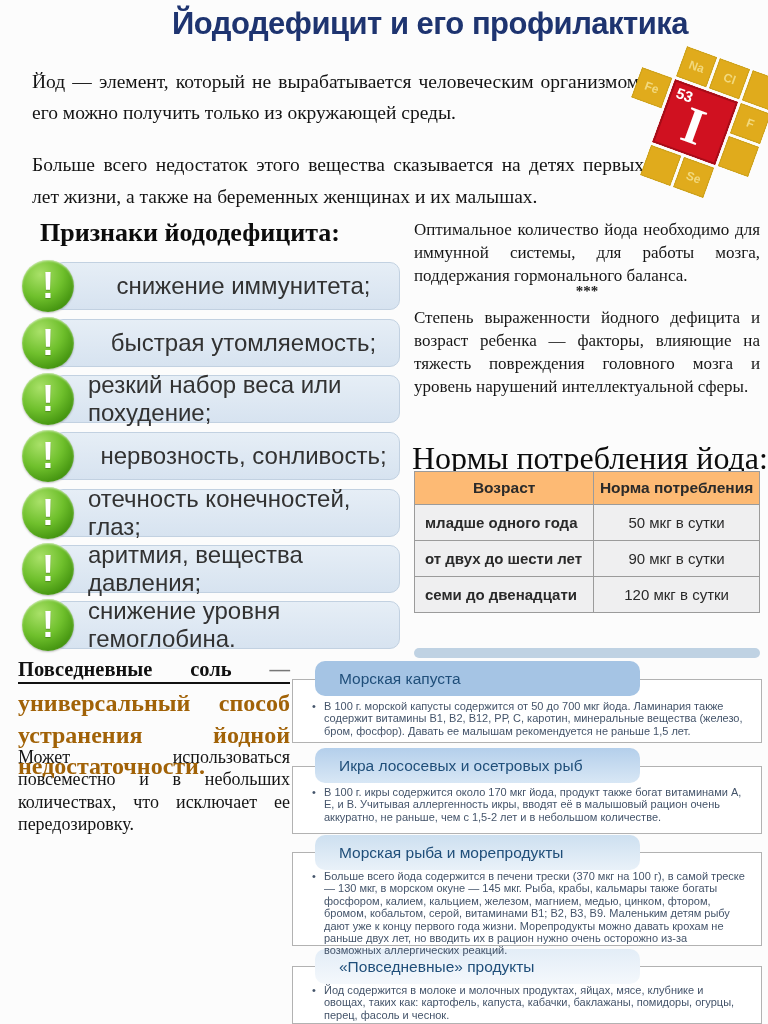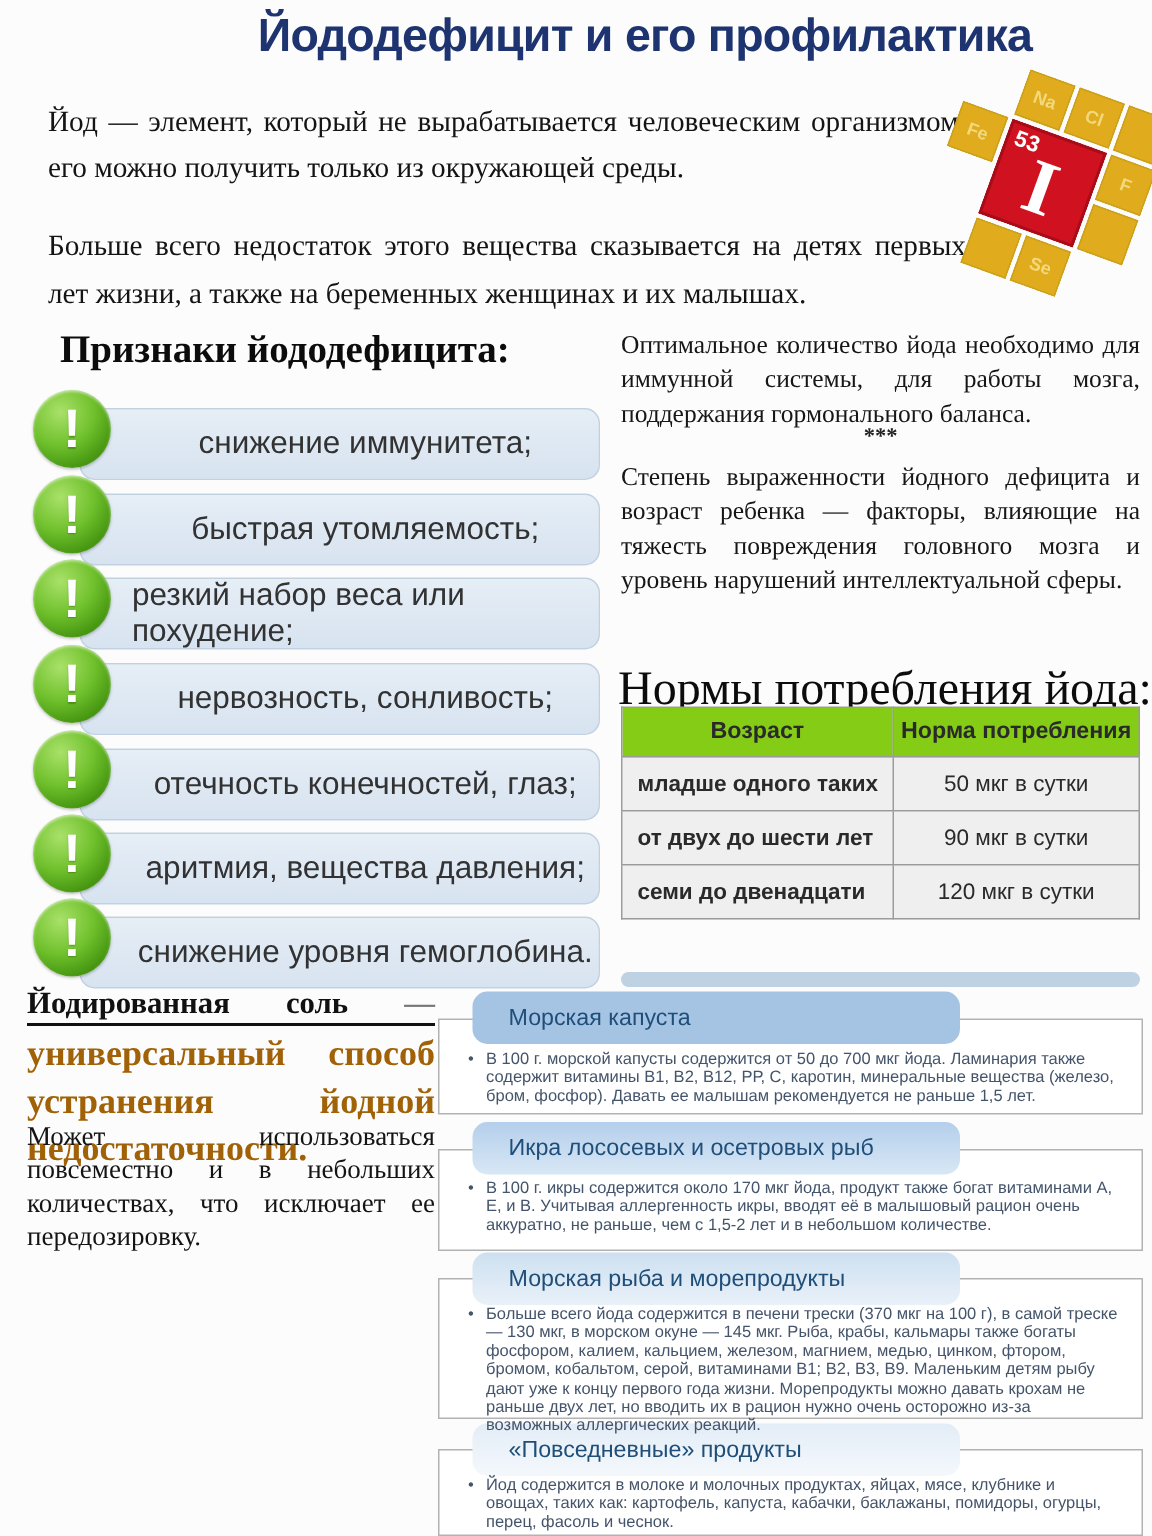--- a/index.html
+++ b/index.html
@@ -40,24 +40,24 @@
   .tile-red .num { position:absolute; left:6px; top:3px; color:#fff;
     font-family:"Liberation Sans", sans-serif; font-size:15px; font-weight:bold; }
   .tile-red .sym { position:absolute; left:0; top:4px; width:100%; height:100%;
     display:flex; align-items:center; justify-content:center; color:#fff;
     font-family:"Liberation Serif", serif; font-size:52px; font-weight:bold; }
 
   
   .signs-heading { position:absolute; left:40px; top:218px; margin:0;
     font-size:26px; font-weight:bold; color:#0c0c0c; }
   .sign-row { position:absolute; left:22px; width:378px; height:53px; }
-  .sign-bar { position:absolute; left:31px; top:12px; right:0; height:48px;
+  .sign-bar { position:absolute; left:31px; top:2px; right:0; height:48px;
     background:linear-gradient(#e6eef6,#d7e3f0); border:1px solid #c2d1e1; border-radius:10px;
     display:flex; align-items:center; justify-content:center;
-    font-family:"Liberation Sans", sans-serif; font-size:21px; color:#323232;
+    font-family:"Liberation Sans", sans-serif; font-size:24px; color:#323232;
     padding-left:34px; box-sizing:border-box; }
   .sign-icon { position:absolute; left:0; top:0; width:52px; height:52px; border-radius:50%;
     background:radial-gradient(circle at 35% 28%, #a9e169 0%, #6fc02c 45%, #43930f 78%, #316f09 100%);
     box-shadow:inset 0 1px 2px rgba(255,255,255,.6), 0 1px 2px rgba(0,0,0,.25);
     z-index:2; display:flex; align-items:center; justify-content:center; }
   .sign-icon .glyph { color:#fff; font-family:"Liberation Sans", sans-serif;
     font-size:36px; font-weight:bold; line-height:1; text-shadow:0 1px 1px rgba(0,0,0,.25); }
 
   
   .right-p { position:absolute; left:414px; width:346px;
@@ -66,21 +66,21 @@
   .separator { position:absolute; left:414px; top:283px; width:346px;
     text-align:center; font-size:15px; font-weight:bold; color:#222; }
   .right-p2 { top:306px; }
 
   .norms-heading { position:absolute; left:412px; top:440px; margin:0;
     font-size:32px; font-weight:normal; color:#0c0c0c; }
 
   .norms-table { position:absolute; left:414px; top:471px; width:346px;
     border-collapse:collapse; font-family:"Liberation Sans", sans-serif; }
   .norms-table th, .norms-table td { border:1px solid #9b9b9b; }
-  .norms-table th { background:#84cc16; height:30px; font-size:15.5px; color:#2a2a2a;
+  .norms-table th { background:#fdba74; height:30px; font-size:15.5px; color:#2a2a2a;
     text-align:center; font-weight:bold; }
   .norms-table td { background:#efeff0; height:33px; font-size:15px; color:#2a2a2a; }
   .norms-table td.age { font-weight:bold; padding-left:10px; text-align:left; }
   .norms-table td.norm { text-align:center; }
 
   .table-strip { position:absolute; left:414px; top:648px; width:346px; height:10px;
     background:#bfd2e3; border-radius:5px; }
 
   
   .salt-head { position:absolute; left:18px; top:658px; width:272px; }
@@ -194,39 +194,39 @@
 
   <h2 class="norms-heading">Нормы потребления йода:</h2>
 
   <table class="norms-table">
     <tbody>
         <tr>
       <th>Возраст</th>
       <th>Норма потребления</th>
     </tr>
     <tr>
-      <td class="age">младше одного таких</td>
+      <td class="age">младше одного года</td>
       <td class="norm">50 мкг в сутки</td>
     </tr>
     <tr>
       <td class="age">от двух до шести лет</td>
       <td class="norm">90 мкг в сутки</td>
     </tr>
     <tr>
       <td class="age">семи до двенадцати</td>
       <td class="norm">120 мкг в сутки</td>
     </tr>
   </tbody>
     </table>
 
   <div class="table-strip"></div>
 
   <div class="salt-head">
     <div class="salt-title-line">
-      <span>Йодированная</span>
+      <span>Повседневные</span>
       <span>соль</span>
       <span class="dash">—</span>
     </div>
     <div class="salt-title-rest">универсальный способ устранения йодной недостаточности.</div>
   </div>
   <div class="salt-p2">Может использоваться повсеместно и в небольших количествах, что исключает ее передозировку.</div>
 
   <div class="panel panel-1">
     <div class="panel-box"></div>
     <div class="panel-bar">Морская капуста</div>

